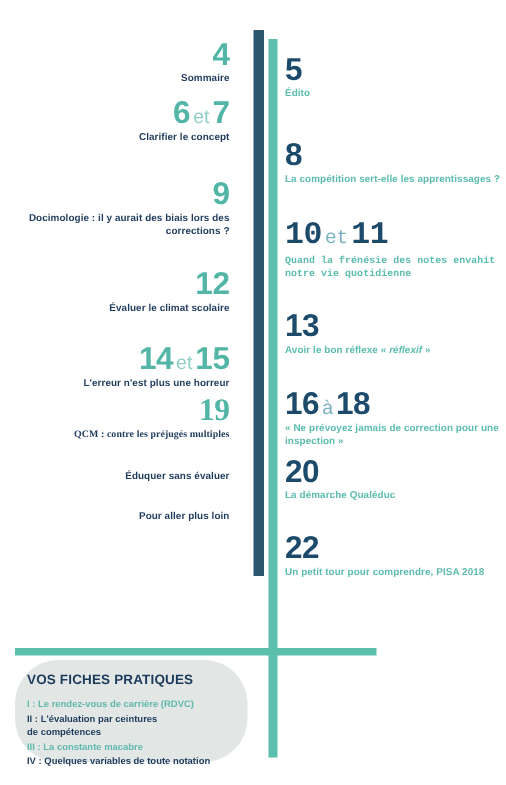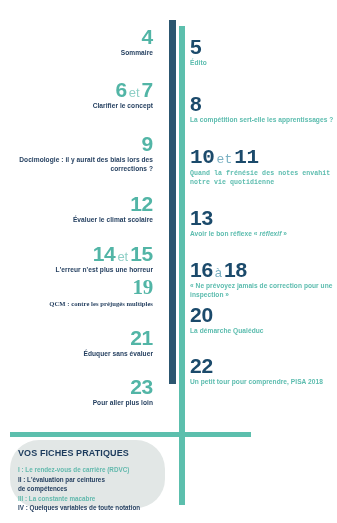--- a/index.html
+++ b/index.html
@@ -137,46 +137,44 @@
 <div id="toc-page">
 
   <div class="rule-dark"></div>
   <div class="rule-teal"></div>
 
   <div class="col col-left" id="col-left" style="top:26px;">
       <div class="entry" style="margin-top: 0px;">
         <div class="entry-nums"><span class="num">4</span></div>
         <div class="entry-title">Sommaire</div>
       </div>
-      <div class="entry" style="margin-top: 22px; padding-left: 39px;">
+      <div class="entry" style="margin-top: 8px; padding-left: 39px;">
         <div class="entry-nums"><span class="num">6</span><span class="conj">et</span><span class="num">7</span></div>
         <div class="entry-title">Clarifier le concept</div>
       </div>
       <div class="entry" style="margin-top: 22px;">
         <div class="entry-nums"><span class="num">9</span></div>
         <div class="entry-title">Docimologie : il y aurait des biais lors des corrections ?</div>
       </div>
       <div class="entry" style="margin-top: 20px;">
         <div class="entry-nums"><span class="num">12</span></div>
         <div class="entry-title">Évaluer le climat scolaire</div>
       </div>
       <div class="entry" style="margin-top: 18px;">
         <div class="entry-nums"><span class="num">14</span><span class="conj">et</span><span class="num">15</span></div>
         <div class="entry-title">L'erreur n'est plus une horreur</div>
       </div>
       <div class="entry" style="margin-top: 3px; font-family: Liberation Serif, serif;">
         <div class="entry-nums"><span class="num">19</span></div>
         <div class="entry-title">QCM : contre les préjugés multiples</div>
       </div>
       <div class="entry" style="margin-top: 18px;">
-        <div class="entry-nums"><span class="num">21</span></div>
         <div class="entry-title">Éduquer sans évaluer</div>
       </div>
       <div class="entry" style="margin-top: 18px;">
-        <div class="entry-nums"><span class="num">23</span></div>
         <div class="entry-title">Pour aller plus loin</div>
       </div>
     </div>
   <div class="col col-right" id="col-right" style="top:36px;">
       <div class="entry" style="margin-top: 0px;">
         <div class="entry-nums"><span class="num">5</span></div>
         <div class="entry-title">Édito</div>
       </div>
       <div class="entry" style="margin-top: 26px;">
         <div class="entry-nums"><span class="num">8</span></div>

